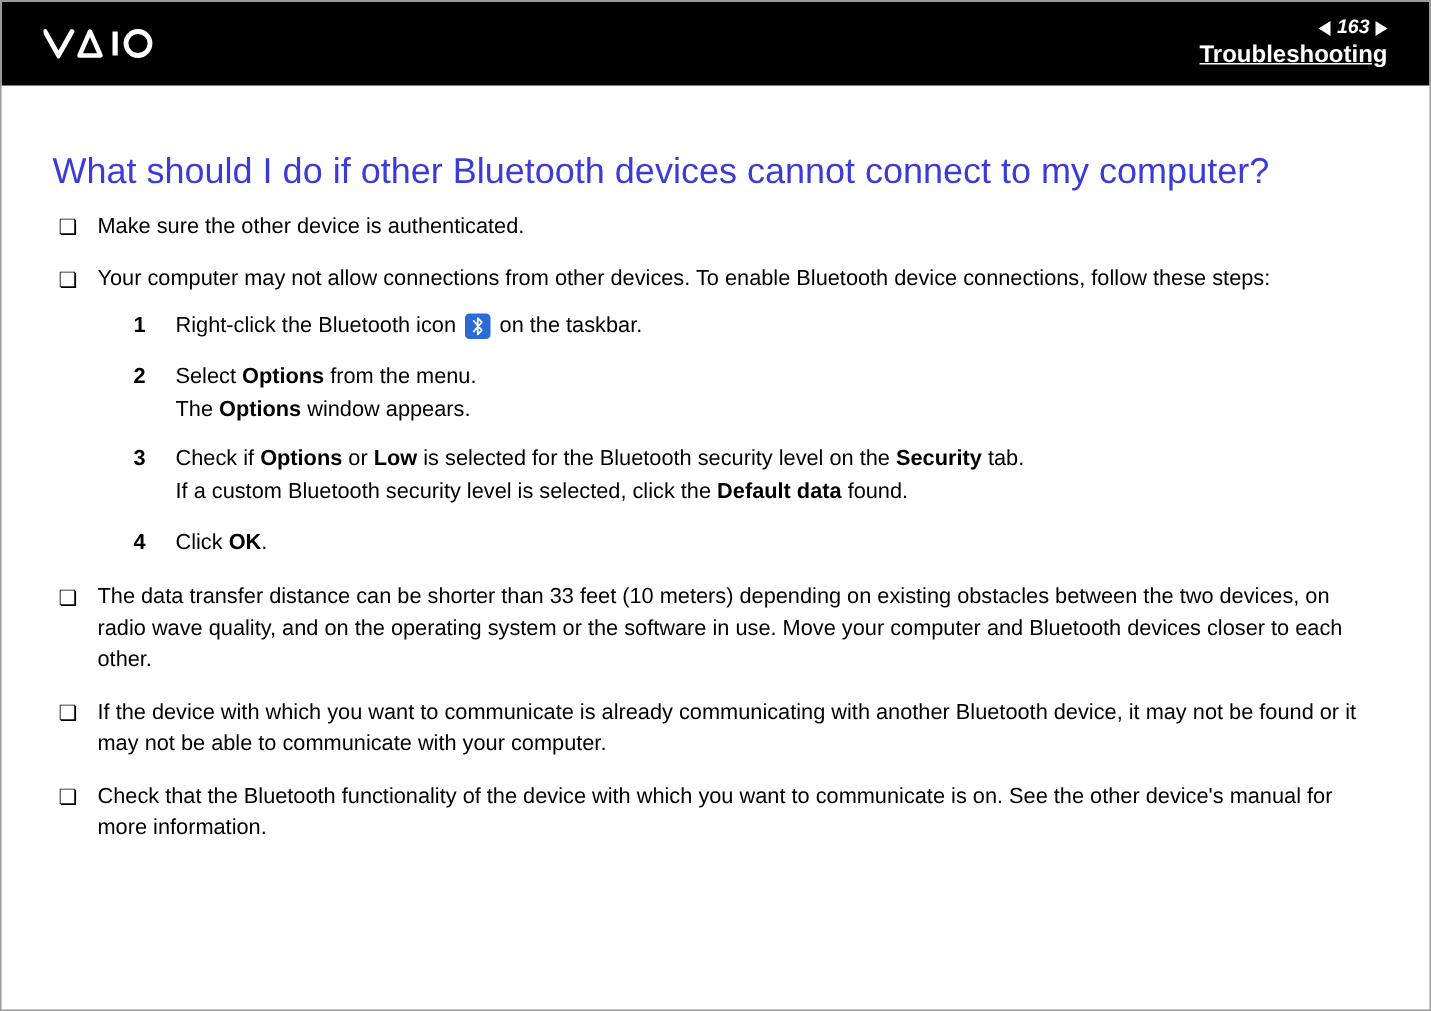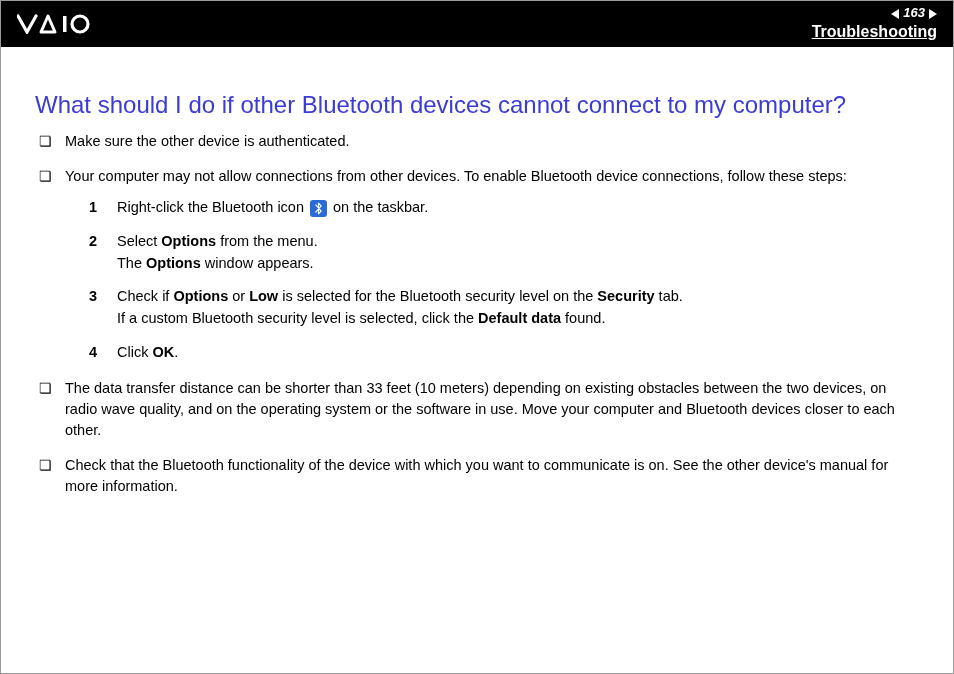--- a/index.html
+++ b/index.html
@@ -8,25 +8,25 @@
     width: 954px;
     height: 674px;
     font-family: Helvetica, Arial, sans-serif;
     background: #fff;
     color: #000;
     border: 1px solid #999;
   }
   .header {
     background: #000;
     color: #fff;
-    height: 46px;
+    height: 56px;
     display: flex;
     align-items: center;
     justify-content: space-between;
-    padding: 0 16px;
+    padding: 0 28px;
   }
   .vaio-logo {
     display: flex;
     align-items: center;
     gap: 2px;
   }
   .header-right {
     text-align: right;
     font-size: 12px;
     line-height: 1.3;
@@ -159,15 +159,16 @@
           <span>If a custom Bluetooth security level is selected, click the </span><b>Default data</b><span> found.</span>
         </li>
         <li>
           <span class="num">4</span>
           <span>Click </span><b>OK</b><span>.</span>
         </li>
       </ol>
     </li>
 
     <li>The data transfer distance can be shorter than 33 feet (10 meters) depending on existing obstacles between the two devices, on radio wave quality, and on the operating system or the software in use. Move your computer and Bluetooth devices closer to each other.</li>
+    <li>If the device with which you want to communicate is already communicating with another Bluetooth device, it may not be found or it may not be able to communicate with your computer.</li>
     <li>Check that the Bluetooth functionality of the device with which you want to communicate is on. See the other device's manual for more information.</li>
   </ul>
 </div>
 
 </body></html>

